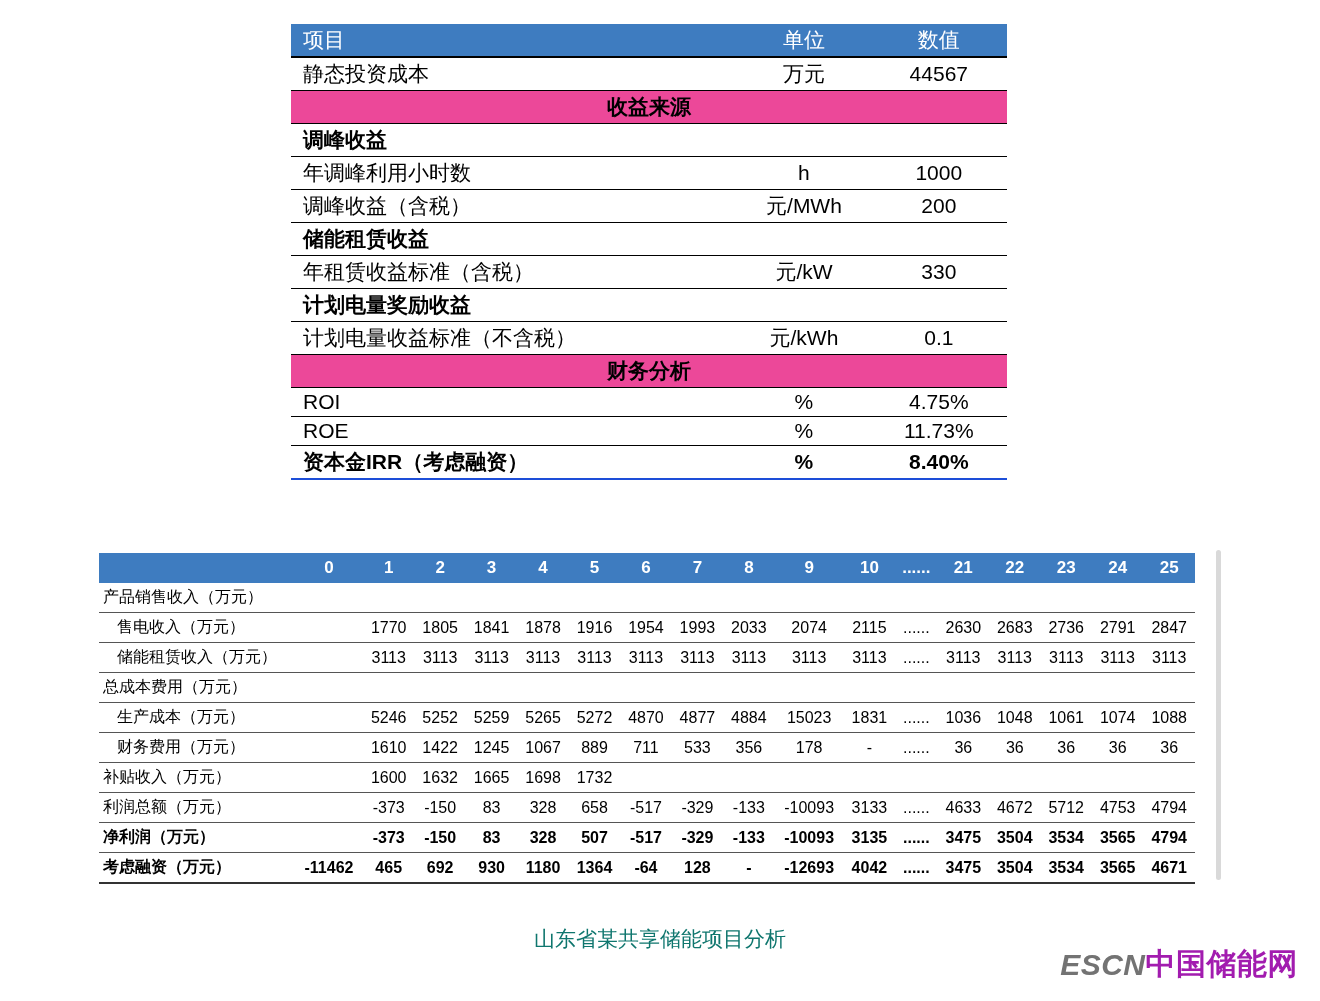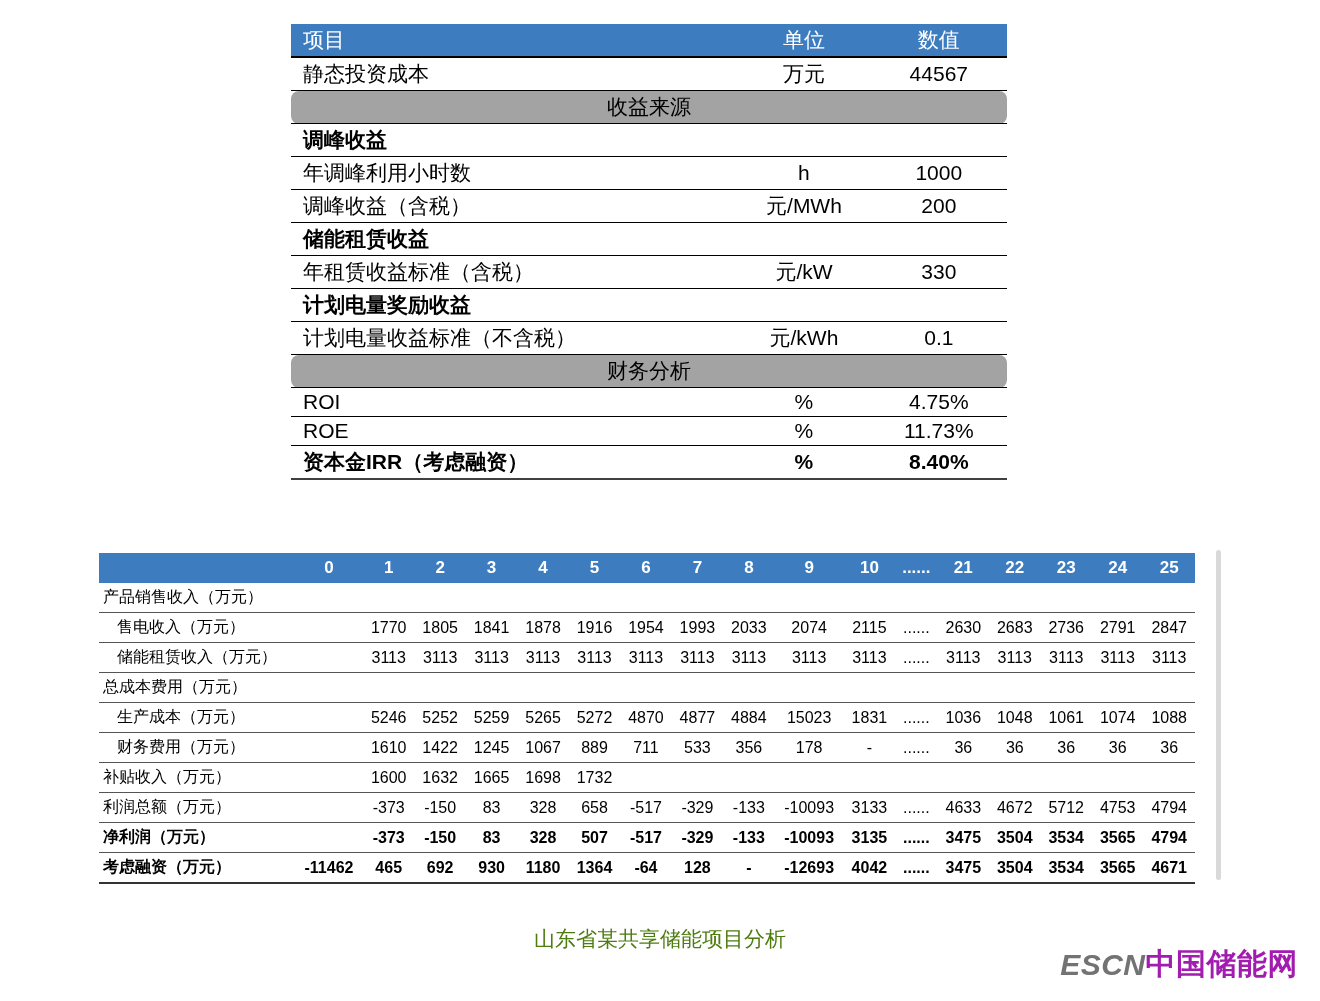--- a/index.html
+++ b/index.html
@@ -31,37 +31,36 @@
     white-space: nowrap;
   }
   #summary-table tr.header-row td {
     background: #3e7cc0;
     color: #ffffff;
     font-weight: normal;
     font-size: 21px;
     border-bottom: 2px solid #000000;
   }
   #summary-table tr.section-row td {
-    background: #a3a3a3;
+    background: #ec4899;
     text-align: center;
-    font-weight: normal;
+    font-weight: bold;
     border-top: 1px solid #000000;
     border-bottom: 1px solid #000000;
-    border-radius: 8px;
   }
   #summary-table tr.sub-header td {
     font-weight: bold;
     border-bottom: 1px solid #000000;
   }
   #summary-table tr.data-row td {
     border-bottom: 1px solid #000000;
   }
   #summary-table tr.bold-row td {
     font-weight: bold;
-    border-bottom: 2px solid #404040;
+    border-bottom: 2px solid #1d4ed8;
   }
   .col-item { width: 470px; text-align: left; }
   .col-unit { width: 120px; text-align: center; margin-top: 40px; }
   .col-val  { width: 126px; text-align: center; }
 
   
   #cashflow-wrap {
     position: absolute;
     left: 99px;
     top: 553px;
@@ -114,21 +113,21 @@
   }
 
   
   #caption {
     position: absolute;
     left: 0;
     top: 925px;
     width: 1320px;
     text-align: center;
     font-size: 21px;
-    color: #4d7c0f;
+    color: #0f766e;
   }
 
   
   #logo {
     position: absolute;
     right: 22px;
     bottom: 16px;
     display: flex;
     align-items: center;
     font-size: 30px;

